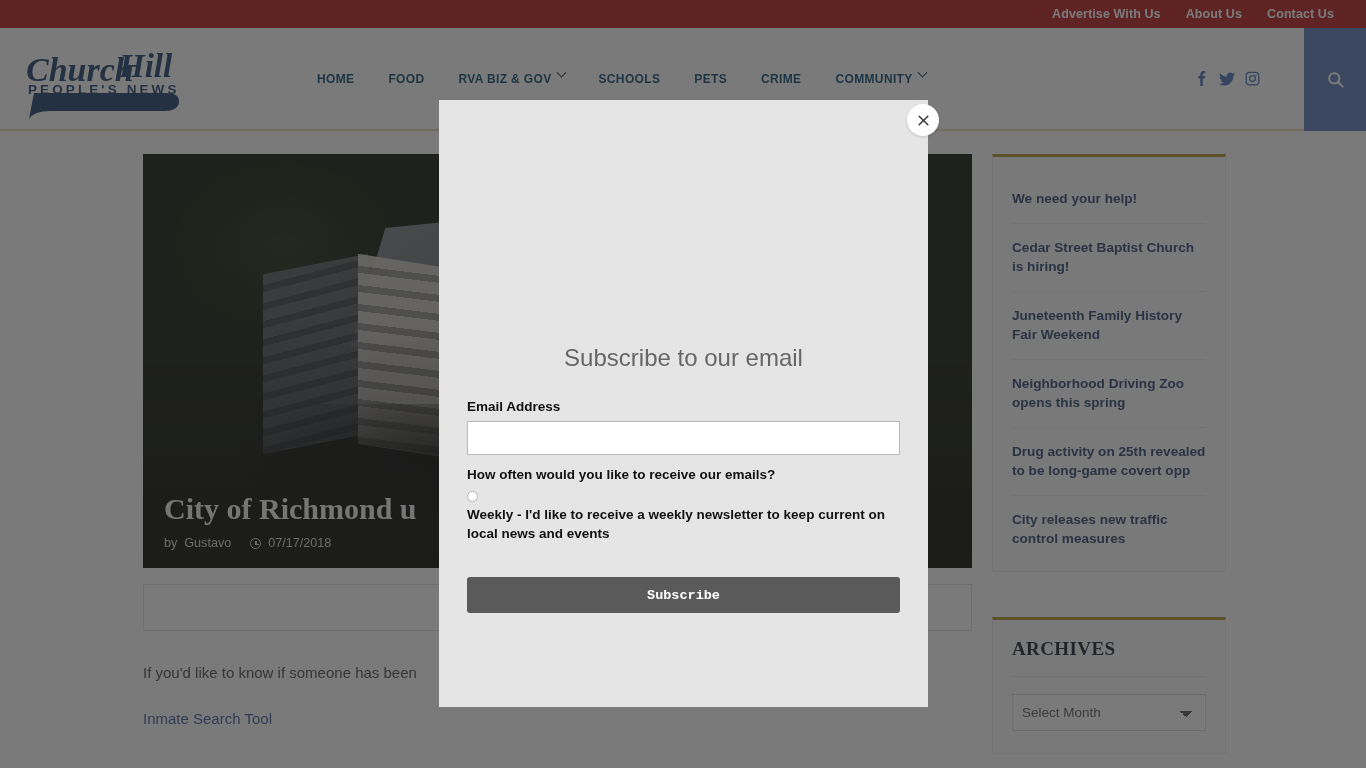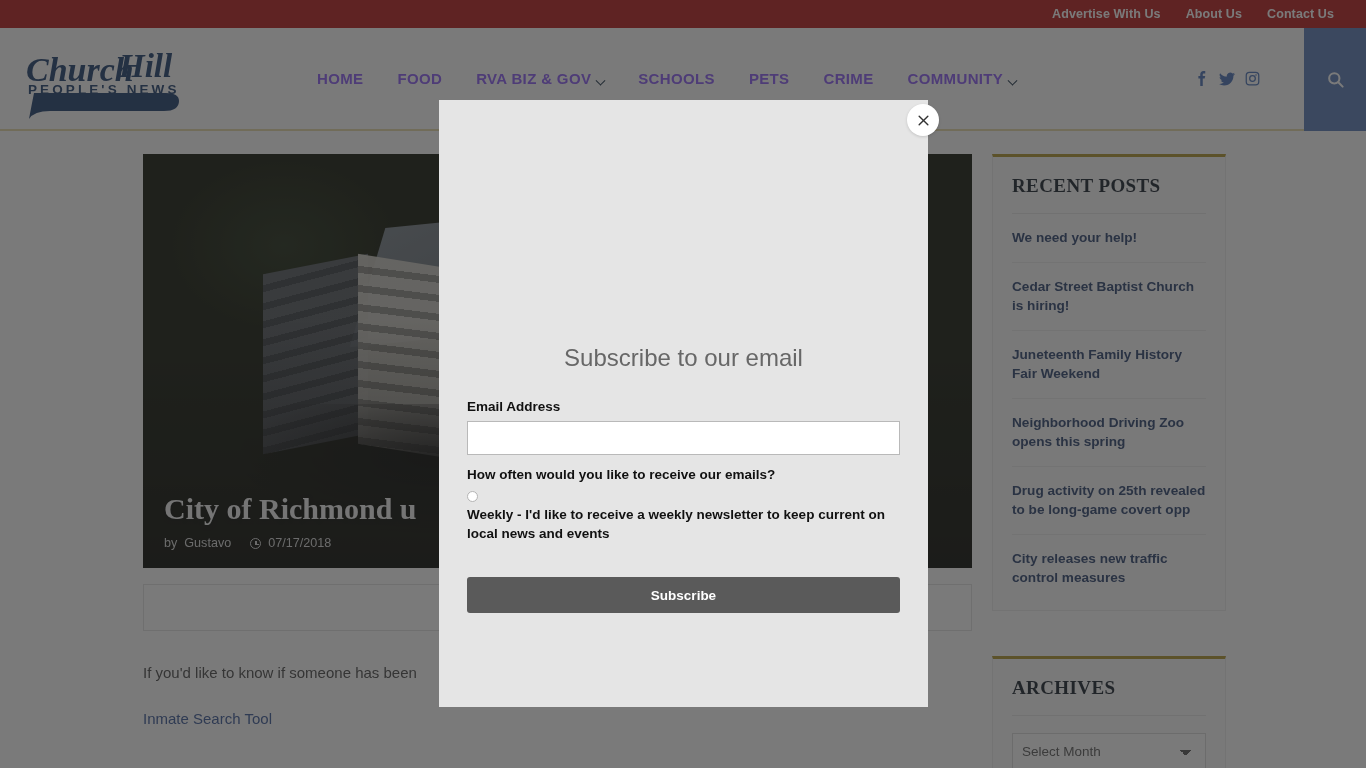--- a/index.html
+++ b/index.html
@@ -45,29 +45,29 @@
   }
 
   .mainnav {
     position: absolute;
     left: 300px;
     display: flex;
     align-items: center;
     gap: 0px;
   }
   .navitem {
-    color: #8b5cf6;
-    font-size: 15px;
+    color: #0c4a6e;
+    font-size: 12px;
     font-weight: bold;
     letter-spacing: .35px;
     padding: 0 17px;
     white-space: nowrap;
     cursor: pointer;
     display: flex;
-    align-items: flex-end;
+    align-items: flex-start;
     gap: 6px;
   }
   .caret {
     display: inline-block;
     width: 7px; height: 7px;
     border-right: 1.6px solid #142a40;
     border-bottom: 1.6px solid #142a40;
     transform: rotate(45deg) translate(-2px,-2px);
   }
 
@@ -314,21 +314,21 @@
     display:block;
     cursor:pointer;
   }
   .subscribe-btn {
     margin-top:28px;
     width:100%; height:36px;
     background:#5a5a5a;
     border:none;
     color:#ffffff;
     font-size:13.5px; font-weight:bold;
-    font-family:Liberation Sans, sans-serif;
+    font-family:Liberation Mono, monospace;
     border-radius:3px;
     cursor:pointer;
   }
 </style>
 </head>
 <body>
 
 <div class="topbar">
   <a class="topbar-link">Advertise With Us</a>
   <a class="topbar-link">About Us</a>
@@ -434,21 +434,20 @@
       </div>
     </div>
 
     <div class="body-text">If you'd like to know if someone has been</div>
     <a class="body-link">Inmate Search Tool</a>
   </div>
 
   <div class="sidebar">
 
     <div class="widget">
-      <div class="widget-title">RECENT POSTS</div>
       <a class="post-item">We need your help!</a>
       <a class="post-item">Cedar Street Baptist Church is hiring!</a>
       <a class="post-item">Juneteenth Family History Fair Weekend</a>
       <a class="post-item">Neighborhood Driving Zoo opens this spring</a>
       <a class="post-item">Drug activity on 25th revealed to be long-game covert opp</a>
       <a class="post-item">City releases new traffic control measures</a>
     </div>
 
     <div class="widget">
       <div class="widget-title">ARCHIVES</div>

